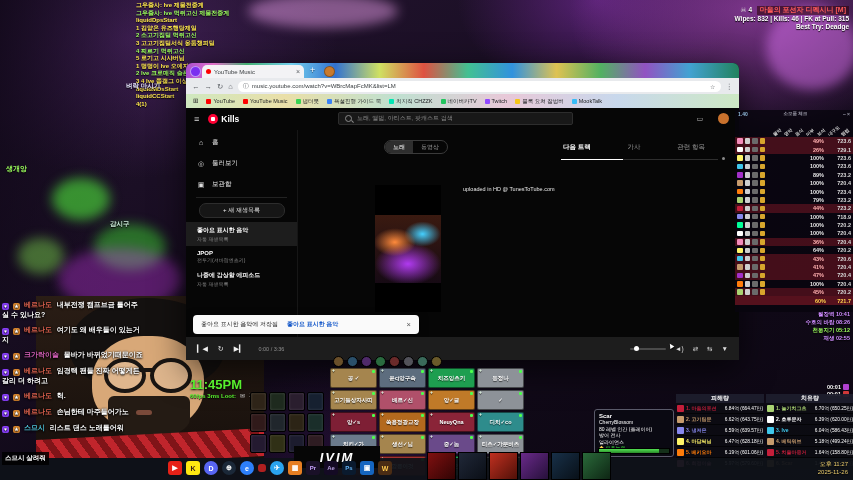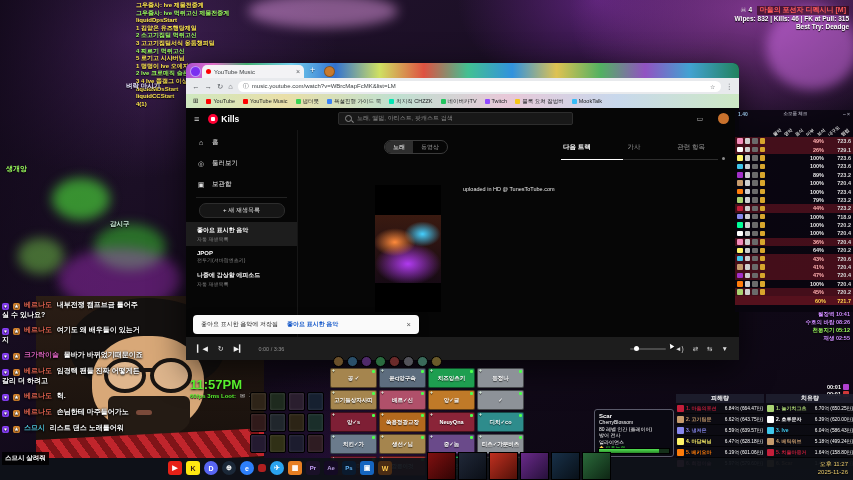--- a/index.html
+++ b/index.html
@@ -622,20 +622,21 @@
     <div class="hair"></div>
     <div class="face">
       <div class="glass gl"></div>
       <div class="glass gr"></div>
       <div class="bridge"></div>
       <div class="beard"></div>
       <div class="mouth"></div>
     </div>
     <div class="hatch"></div>
   </div>
+  <div class="abs ivim">IVIM</div>
   <div class="abs cam-chip">스므시 살려줘</div>
 
   <div class="abs chat">
 
       <div class="msg">
         <span class="badge b-purple"></span>
         <span class="badge b-orange"></span>
         <span class="uname" style="color:#e0634f">베르나도</span>
         <span class="mtext">내부전쟁 캠프브금 틀어주실 수 있나요?</span>
       </div>
@@ -676,21 +677,21 @@
       </div>
 
       <div class="msg">
         <span class="badge b-purple"></span>
         <span class="badge b-orange"></span>
         <span class="uname" style="color:#4fc3d9">스므시</span>
         <span class="mtext">리스트 댄스 노래틀어워</span>
       </div>
     </div>
 
-  <div class="abs clock">11:57PM</div>
+  <div class="abs clock">11:45PM</div>
   <div class="abs perf">
     <span class="perf-txt">60fps 3ms Loot:</span>
     <span class="mail">✉</span>
     <span class="loot-label">파천소 팩</span>
   </div>
 
   <div class="abs buffs">
     <div class="buff" style="background:#6a4f2a"></div>
     <div class="buff" style="background:#2a4f6a"></div>
     <div class="buff" style="background:#4f2a6a"></div>

